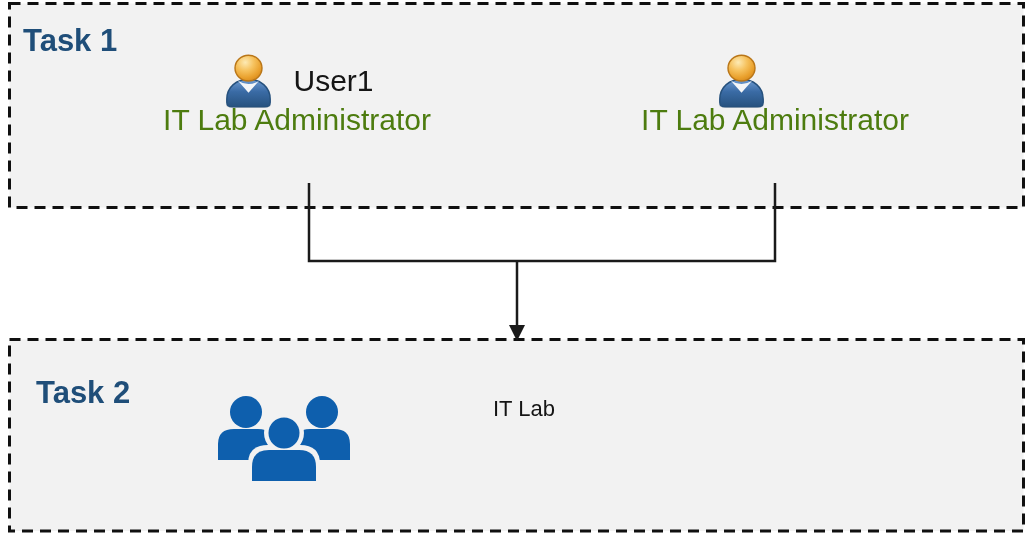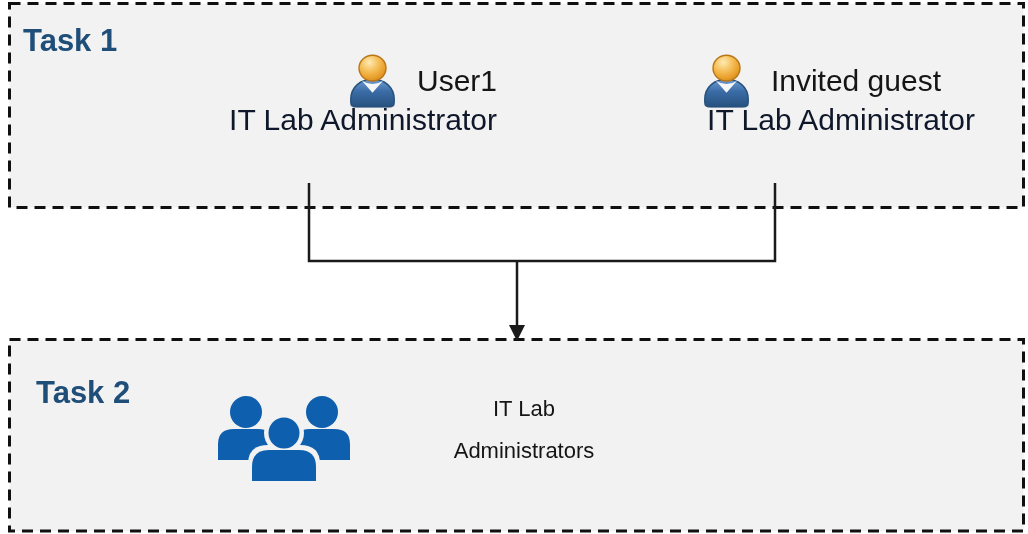--- a/index.html
+++ b/index.html
@@ -23,40 +23,40 @@
   .task-label{
     font-size:31px;
     font-weight:700;
     color:#1f4e79;
     line-height:38px;
     white-space:nowrap;
   }
   .persona{
     display:flex;
     flex-direction:column;
-    align-items:flex-end;
+    align-items:center;
     width:400px;
   }
   .persona-name-row{
     display:flex;
     align-items:center;
     gap:16px;
     height:54px;
     position:relative;
   }
   .persona:nth-of-type(1) .persona-name-row{left:-27px;}
   .nudge-more{left:-34px !important;}
   .persona-name{
     font-size:30px;
     color:#151515;
     white-space:nowrap;
   }
   .persona-role{
     font-size:30px;
-    color:#0f172a;
+    color:#4d7c0f;
     margin-top:-8px;
     line-height:40px;
     white-space:nowrap;
     text-align:center;
   }
   .group-name{
     width:300px;
     text-align:center;
     font-size:22px;
     line-height:42px;
@@ -120,21 +120,20 @@
             <stop offset="0%" stop-color="#6f9cd2"></stop>
             <stop offset="45%" stop-color="#3a6ba5"></stop>
             <stop offset="100%" stop-color="#27527f"></stop>
           </linearGradient>
         </defs>
         <ellipse cx="24" cy="44" rx="19" ry="2.5" fill="rgba(0,0,0,0.12)"></ellipse>
         <path d="M24,21.5 C14,21.5 5.5,28 5.5,38.5 L5.5,41 C5.5,43.5 7,45 10,45 L38,45 C41,45 42.5,43.5 42.5,41 L42.5,38.5 C42.5,28 34,21.5 24,21.5 Z" fill="url(#bodyG2)" stroke="#26517d" stroke-width="1.2"></path>
         <path d="M15,22.8 L24,33 L33,22.8 Q24,28.5 15,22.8 Z" fill="#f4f6f8"></path>
         <ellipse cx="24" cy="12" rx="11.5" ry="11" fill="url(#headG2)" stroke="#b97618" stroke-width="1.2"></ellipse>
       </svg>
-      <span class="persona-name">Invited guest</span>
     </div>
     <div class="persona-role">IT Lab Administrator</div>
   </div>
 
   <div class="abs task-label" style="left:36px;top:374px;">Task 2</div>
 
   <svg class="abs" style="left:218px;top:392px;" width="132" height="92" viewBox="0 0 132 92">
 
     <circle cx="28" cy="20" r="16" fill="#0e5fad"></circle>
     <path d="M0,68 L0,52 Q0,37 16,37 L40,37 Q56,37 56,52 L56,68 Z" fill="#0e5fad"></path>
@@ -144,16 +143,15 @@
 
     <circle cx="66" cy="41" r="20" fill="#f2f2f2"></circle>
     <path d="M30,92 L30,72 Q30,53 50,53 L82,53 Q102,53 102,72 L102,92 Z" fill="#f2f2f2"></path>
 
     <circle cx="66" cy="41" r="15.5" fill="#0e5fad"></circle>
     <path d="M34,89 L34,75 Q34,58 51,58 L81,58 Q98,58 98,75 L98,89 Z" fill="#0e5fad"></path>
   </svg>
 
   <div class="abs group-name" style="left:374px;top:388px;">
     <span>IT Lab</span>
-    <span>Administrators</span>
   </div>
 
 </div>
 
 </body></html>

